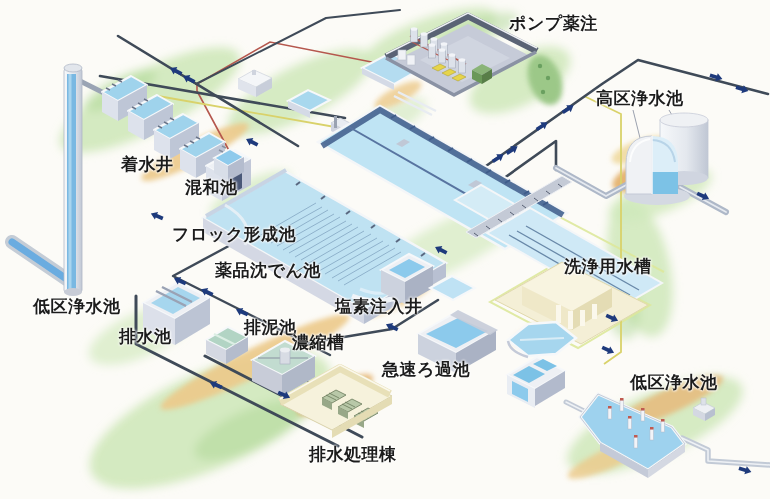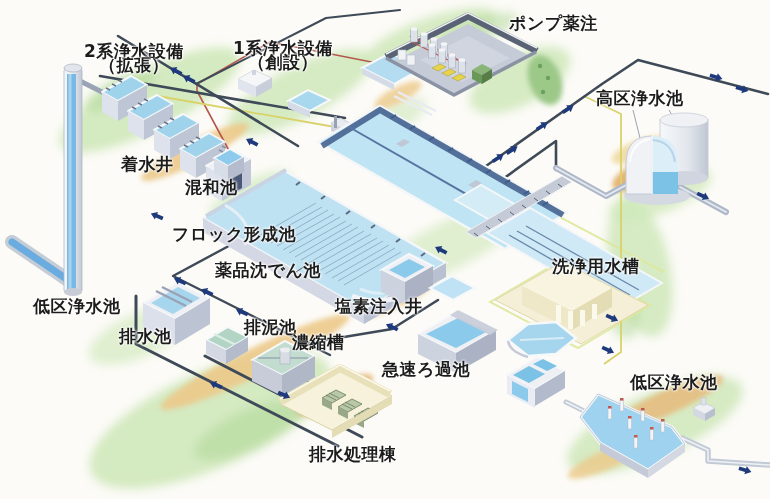--- a/index.html
+++ b/index.html
@@ -473,37 +473,29 @@
   <use href="#arr" transform="translate(207,292) rotate(205) scale(1.15)"></use>
   <use href="#arr" transform="translate(242,312) rotate(205) scale(1.15)"></use>
   <use href="#arr" transform="translate(216,385) rotate(203) scale(1.15)"></use>
   <use href="#arr" transform="translate(284,395) rotate(24) scale(1.15)"></use>
   <use href="#arr" transform="translate(392,327) rotate(205) scale(1.15)"></use>
 </g>
 
 <path d="M296 272 L308 264" stroke="#555" stroke-width="1" fill="none"></path>
 </svg>
 
-<div class="lbl" style="left:84px;top:44px;text-align:center;">
-  <span>2系浄水設備</span>
-  <span class="sub">（拡張）</span>
-</div>
-<div class="lbl" style="left:233px;top:41px;text-align:center;">
-  <span>1系浄水設備</span>
-  <span class="sub">（創設）</span>
-</div>
 <div class="lbl" style="left:509px;top:16px;">ポンプ薬注</div>
 <div class="lbl" style="left:596px;top:91px;">高区浄水池</div>
 <div class="lbl" style="left:121px;top:157px;">着水井</div>
 <div class="lbl" style="left:185px;top:180px;">混和池</div>
 <div class="lbl" style="left:172px;top:227px;">フロック形成池</div>
 <div class="lbl" style="left:215px;top:263px;">薬品沈でん池</div>
 <div class="lbl" style="left:33px;top:299px;">低区浄水池</div>
 <div class="lbl" style="left:119px;top:329px;">排水池</div>
 <div class="lbl" style="left:244px;top:320px;">排泥池</div>
 <div class="lbl" style="left:292px;top:335px;">濃縮槽</div>
 <div class="lbl" style="left:335px;top:299px;text-align:right;">塩素注入井</div>
-<div class="lbl" style="left:552px;top:259px;">洗浄用水槽</div>
+<div class="lbl" style="left:564px;top:259px;">洗浄用水槽</div>
 <div class="lbl" style="left:382px;top:362px;">急速ろ過池</div>
 <div class="lbl" style="left:309px;top:447px;">排水処理棟</div>
 <div class="lbl" style="left:630px;top:375px;">低区浄水池</div>
 
 </div>
 
 </body></html>

